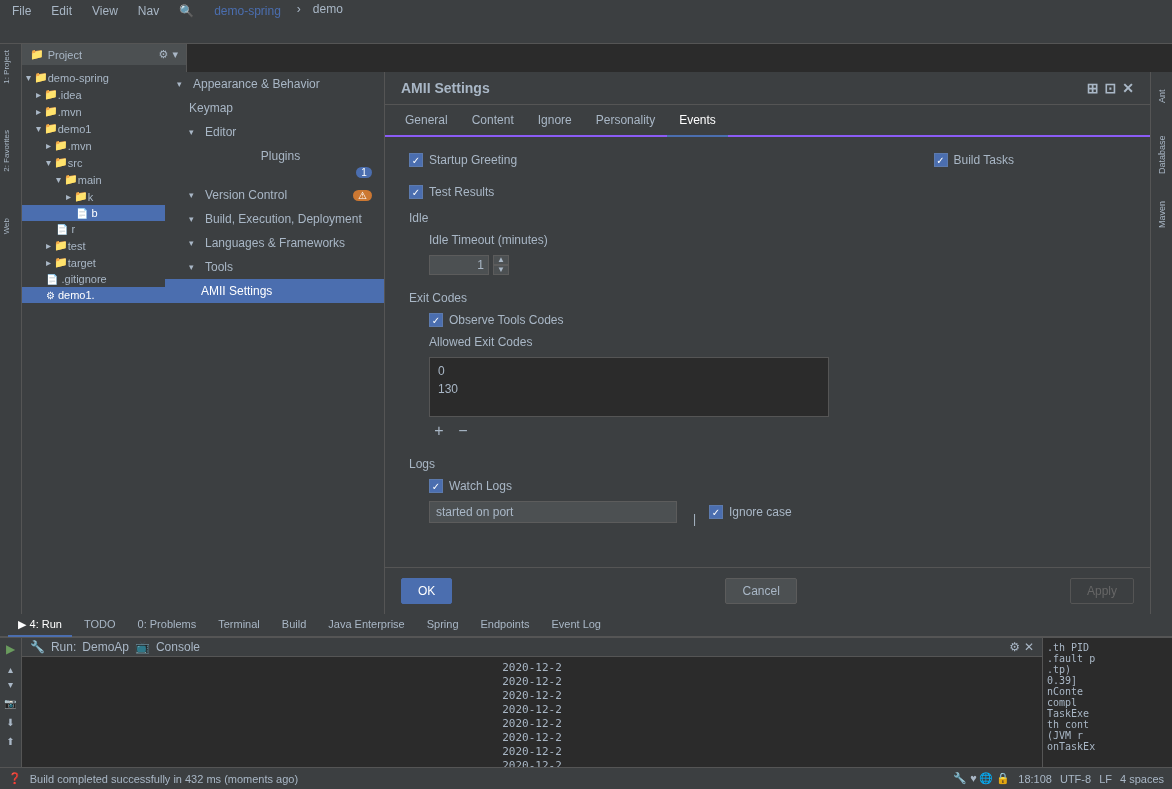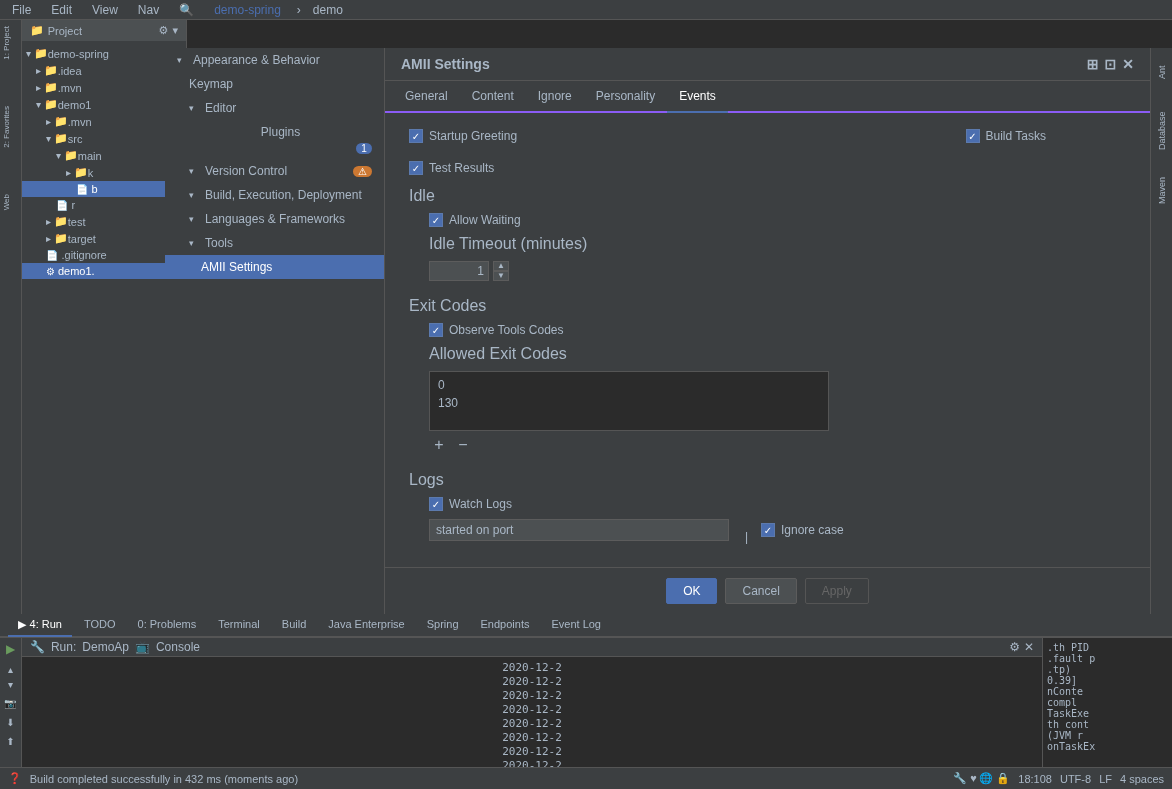--- a/index.html
+++ b/index.html
@@ -11,24 +11,24 @@
       width: 1172px;
       height: 789px;
       overflow: hidden;
       display: flex;
       flex-direction: column;
     }
 
     
     .menu-bar {
       display: flex;
-      align-items: center;
+      align-items: flex-start;
       background: #3c3f41;
       padding: 2px 8px;
-      height: 20px;
+      height: 44px;
       border-bottom: 1px solid #555;
       gap: 12px;
       flex-shrink: 0;
     }
     .menu-item {
       color: #a9b7c6;
       cursor: pointer;
       padding: 2px 4px;
       font-size: 12px;
     }
@@ -166,21 +166,21 @@
       flex: 1;
       overflow-y: auto;
       padding: 16px 24px;
     }
 
     .form-section {
       margin-bottom: 16px;
     }
 
     .section-title {
-      font-size: 16px;
+      font-size: 12px;
       color: #a9b7c6;
       margin-bottom: 8px;
       font-weight: normal;
     }
 
     .checkbox-row {
       display: flex;
       align-items: center;
       gap: 6px;
       margin-bottom: 8px;
@@ -272,27 +272,27 @@
       align-items: center;
       justify-content: center;
     }
 
     .text-input {
       background: #4c5052;
       border: 1px solid #5c5c5c;
       color: #a9b7c6;
       padding: 3px 6px;
       font-size: 12px;
-      width: 300px;
+      width: 248px;
     }
 
     
     .dialog-footer {
       display: flex;
-      justify-content: center;
+      justify-content: space-between;
       padding: 10px 16px;
       border-top: 1px solid #555;
       gap: 8px;
       background: #3c3f41;
       flex-shrink: 0;
     }
     .btn {
       padding: 5px 16px;
       font-size: 12px;
       cursor: pointer;
@@ -574,38 +574,34 @@
         <div class="tab active">Events</div>
       </div>
 
       <div class="settings-form">
 
         <div style="display:flex; justify-content:space-between; margin-bottom:10px;">
           <div class="checkbox-row">
             <div class="cb checked"></div>
             <label>Startup Greeting</label>
           </div>
-          <div class="checkbox-row" style="margin-right:80px;">
+          <div class="checkbox-row" style="margin-right:112px;">
             <div class="cb checked"></div>
             <label>Build Tasks</label>
           </div>
         </div>
 
         <div class="checkbox-row" style="margin-bottom:12px;">
           <div class="cb checked"></div>
           <label>Test Results</label>
         </div>
 
         <div class="form-section">
           <div class="section-title">Idle</div>
           <div class="indent-section">
-            <div class="checkbox-row">
-              <div class="cb checked"></div>
-              <label>Allow Waiting</label>
-            </div>
             <div style="margin-bottom:6px;">
               <div class="section-title">Idle Timeout (minutes)</div>
               <div class="spinner-row">
                 <input type="text" class="spinner-input" value="1" style="">
                 <div class="spinner-btns">
                   <button class="spinner-btn">▲</button>
                   <button class="spinner-btn">▼</button>
                 </div>
               </div>
             </div>

